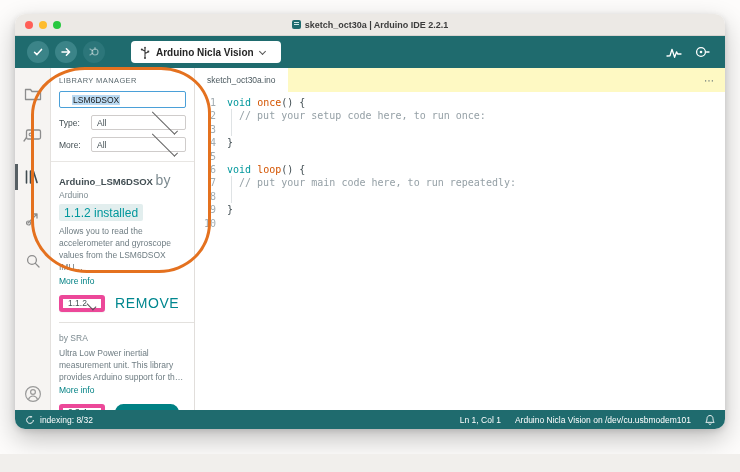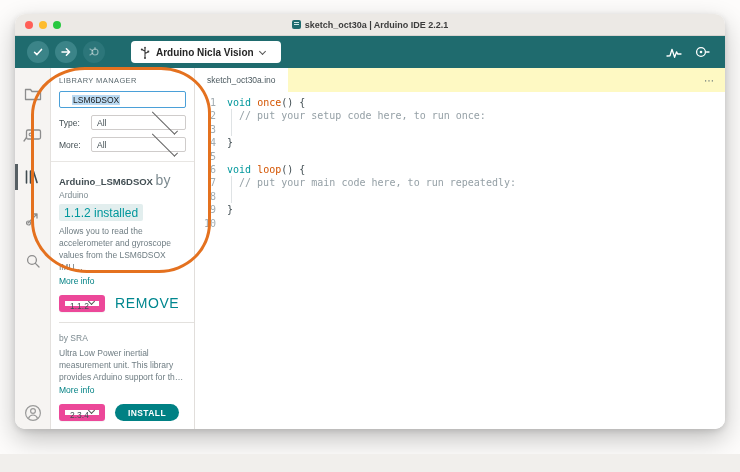--- a/index.html
+++ b/index.html
@@ -52,21 +52,21 @@
   .panel-divider { height:1px; background:#e8e6e3; margin-top:9px; }
   .lib-list { flex:1; overflow:hidden; }
   .lib-card { padding:9px 8px 10px 8px; }
   .lib-name { font-size:9.5px; font-weight:bold; color:#434f54; line-height:1.3; }
   .lib-by { font-weight:normal; color:#7c8a90; font-size:14px; }
   .lib-author { color:#7c8a90; font-size:8.5px; margin-top:1px; }
   .lib-badge { display:inline-block; margin-top:4px; background:#e2eeee; color:#00979c; font-size:12px; padding:1.5px 5px; border-radius:2px; }
   .lib-desc { margin-top:5px; color:#6f7d83; line-height:1.4; font-size:8.5px; }
   .more-info { color:#008184; margin-top:2px; font-size:8.5px; cursor:pointer; }
   .lib-footer { display:flex; align-items:center; margin-top:9px; gap:10px; }
-  .ver-select { width:46px; height:17px; border:6px solid #ec4899; border-radius:3px; background:#fff; display:flex; align-items:flex-start; padding:0 5px; font-size:8.5px; color:#434f54; box-shadow:0 1px 1px rgba(0,0,0,.05); }
+  .ver-select { width:46px; height:17px; border:4px solid #ec4899; border-radius:3px; background:#fff; display:flex; align-items:flex-end; padding:0 5px; font-size:8.5px; color:#434f54; box-shadow:0 1px 1px rgba(0,0,0,.05); }
   .ver-select span{ flex:1; }
   .remove-btn { color:#00878f; font-weight:normal; font-size:14px; letter-spacing:.6px; cursor:pointer; }
   .install-btn { background:#008184; color:#fff; font-weight:bold; font-size:8.5px; letter-spacing:.4px; padding:3.5px 13px; border-radius:10px; cursor:pointer; }
   .card-divider { height:1px; background:#e3e1de; margin-left:8px; }
 
   
   .editor { flex:1; display:flex; flex-direction:column; background:#fff; min-width:0; }
   .tabbar { height:24px; background:#fef9c3; display:flex; align-items:center; flex:0 0 auto; }
   .tab { height:24px; background:#fff; display:flex; align-items:center; padding:0 12px; font-size:8.5px; color:#4c5a60; }
   .tab-spacer { flex:1; }
@@ -295,16 +295,34 @@
             <span class="ltext"><span class="tok-pl">}</span></span>
           </div>
           <div class="code-line">
             <span class="gutter">10</span>
             <span class="ltext"></span>
           </div>
         </div>
     </div>
   </div>
 
+  <div class="statusbar">
+    <div class="sb-left">
+      <svg width="10" height="10" viewBox="0 0 12 12">
+        <path d="M10 6A4 4 0 1 1 7.4 2.3" fill="none" stroke="#fff" stroke-width="1.2"></path>
+        <path d="M7 0.8l2 1.6-2.4 1z" fill="#fff"></path>
+      </svg>
+      <span>indexing: 8/32</span>
+    </div>
+    <div class="sb-spacer"></div>
+    <div class="sb-right">
+      <span>Ln 1, Col 1</span>
+      <span>Arduino Nicla Vision on /dev/cu.usbmodem101</span>
+      <svg width="10" height="12" viewBox="0 0 12 14">
+        <path d="M6 1.6c-2.2 0-3.6 1.6-3.6 3.8 0 2.6-.9 3.8-1.4 4.4h10c-.5-.6-1.4-1.8-1.4-4.4 0-2.2-1.4-3.8-3.6-3.8z" fill="none" stroke="#fff" stroke-width="1.1" stroke-linejoin="round"></path>
+        <path d="M4.8 11.6a1.3 1.3 0 0 0 2.4 0" fill="none" stroke="#fff" stroke-width="1.1" stroke-linecap="round"></path>
+      </svg>
+    </div>
+  </div>
 </div>
 
 <div class="annotation"></div>
 <div class="page-band"></div>
 
 </body></html>

